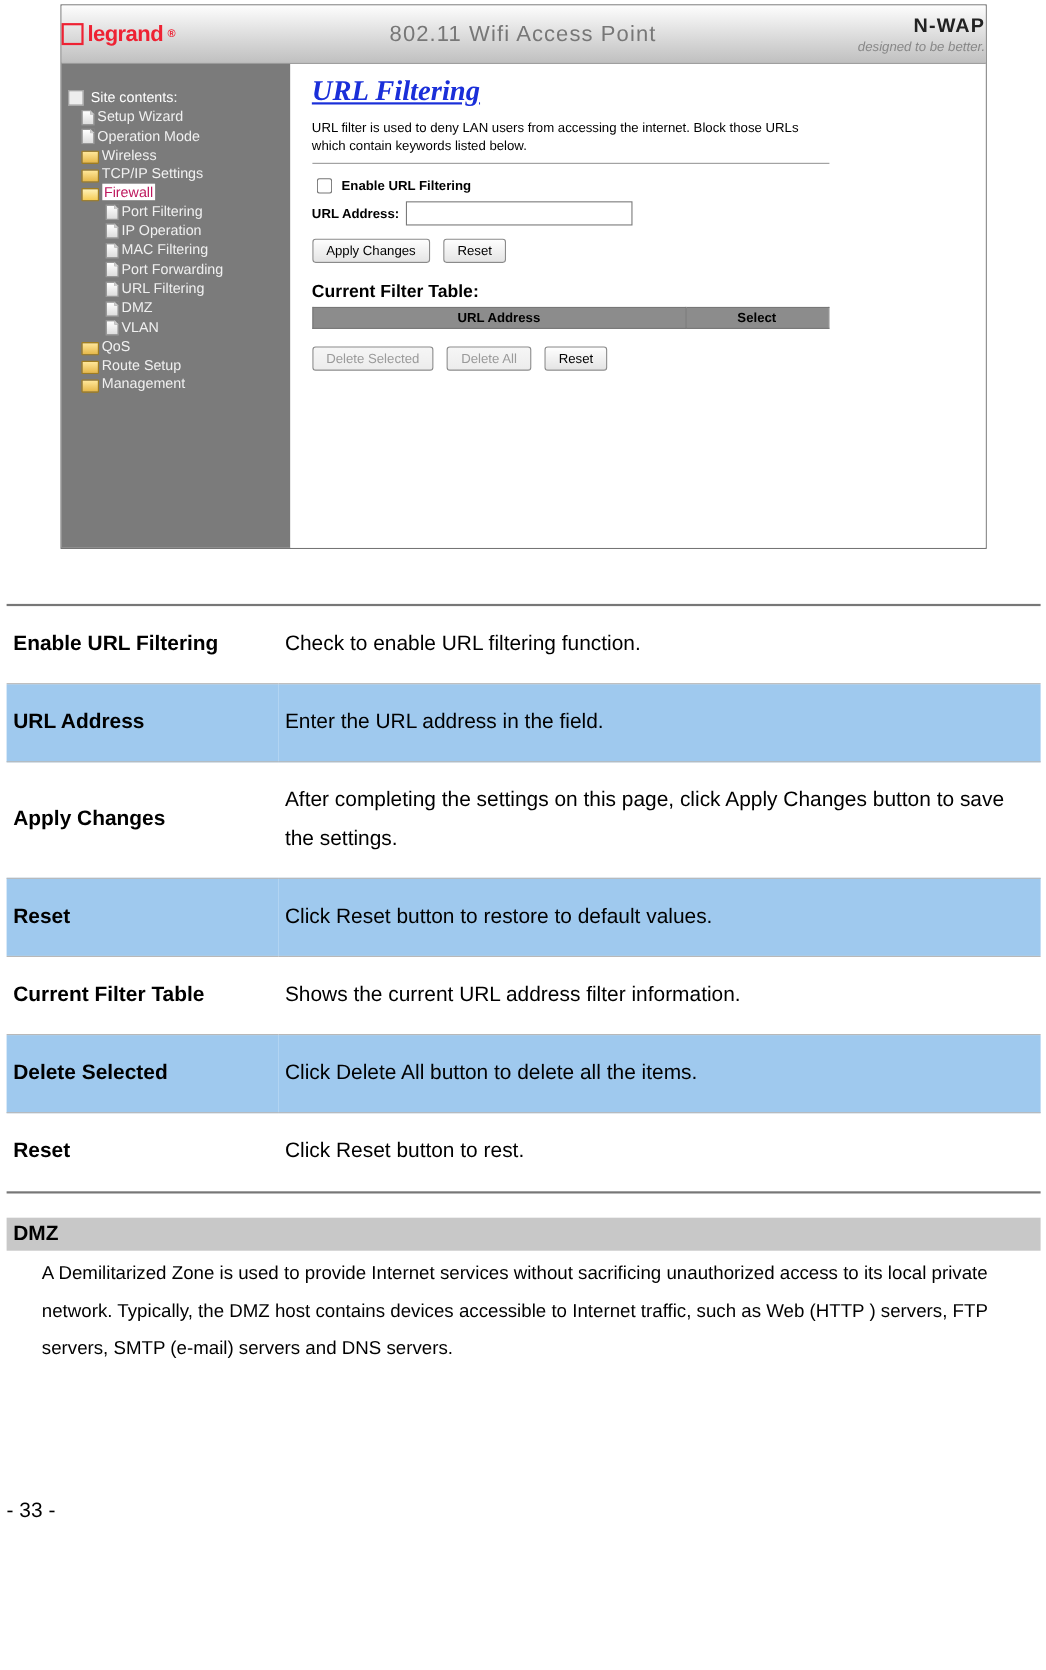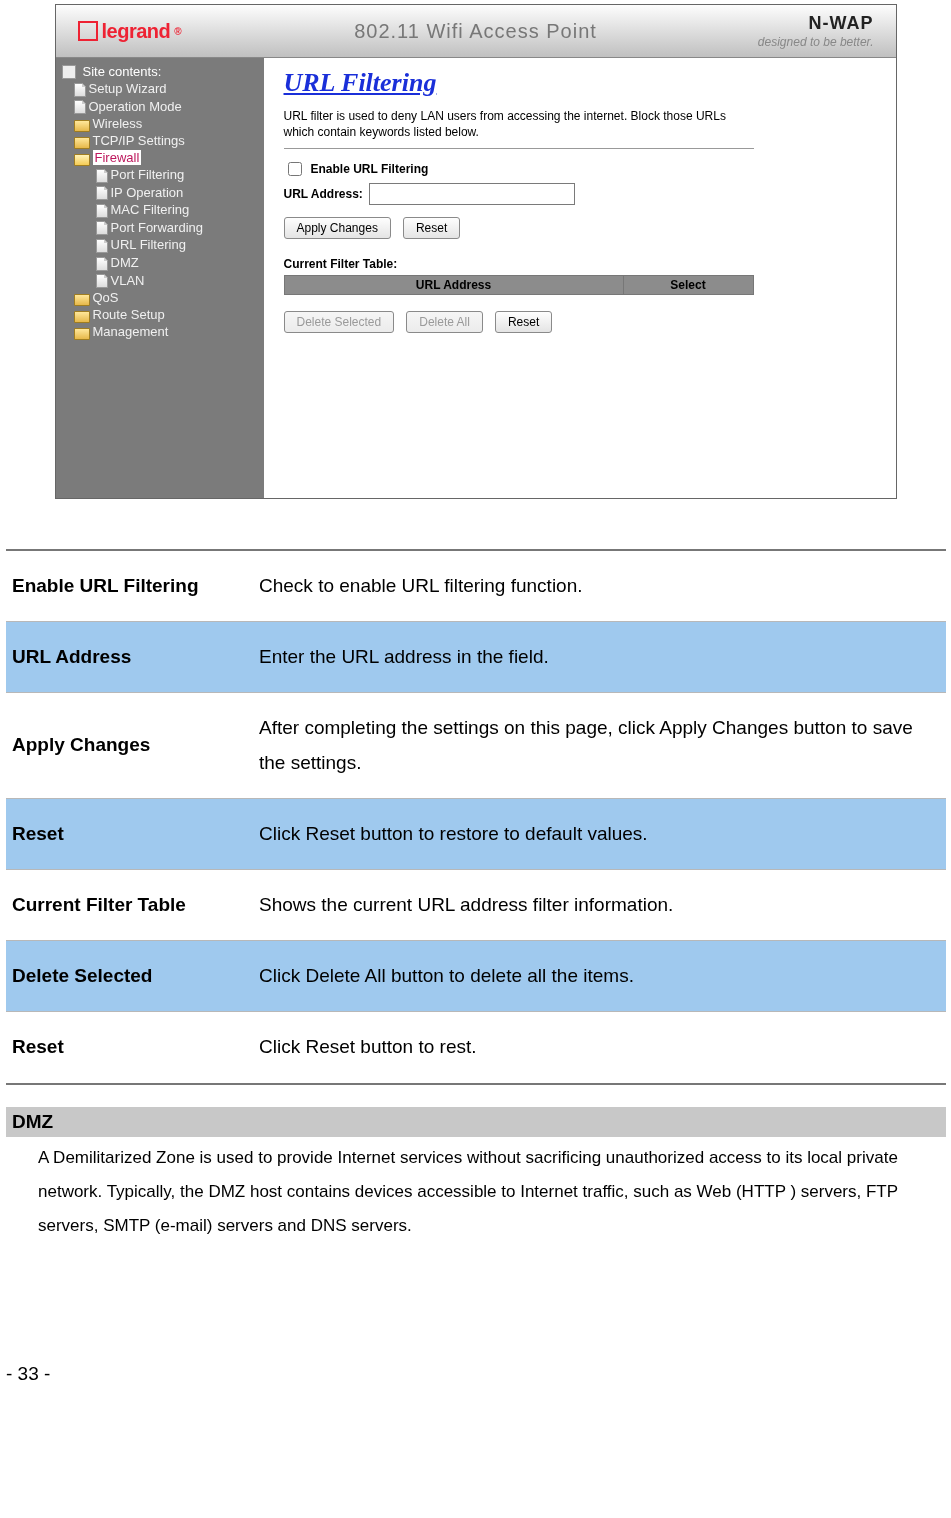--- a/index.html
+++ b/index.html
@@ -19,21 +19,21 @@
     width: 840px;
     margin: 0 auto 50px auto;
     background: #fff;
   }
   .ss-header {
     height: 52px;
     background: linear-gradient(#fdfdfd, #d8d8d8 60%, #c0c0c0);
     display: flex;
     align-items: center;
     justify-content: space-between;
-    padding: 0 22px;
+    padding: 0 0;
     border-bottom: 1px solid #888;
     position: relative;
   }
   .ss-logo {
     display: flex;
     align-items: center;
     gap: 4px;
     font-weight: bold;
     font-size: 20px;
   }
@@ -49,21 +49,21 @@
   }
   .ss-right { text-align: right; font-size: 12px; color:#555; line-height:1.2;}
   .ss-right .brand { font-weight: bold; font-size: 18px; color:#222; letter-spacing:1px;}
   .ss-right .tag { color:#888; font-style: italic; }
   .ss-body { display:flex; min-height: 440px; }
   .ss-sidebar {
     width: 200px;
     background: #7b7b7b;
     color: #f0f0f0;
     font-size: 13px;
-    padding: 5px 4px 20px 4px;
+    padding: 22px 4px 20px 4px;
   }
   .tree-root { list-style:none; margin:0; padding:0; }
   .tree-root li { padding: 1px 0 1px 0; white-space: nowrap; }
   .tree-root .lvl1 { padding-left: 14px; }
   .tree-root .lvl2 { padding-left: 36px; }
   .tree-root .site-h {
     padding-left: 2px; color:#fff;
     display:flex; align-items:center; gap:4px;
   }
   .ico { display:inline-block; width:14px; height:12px; vertical-align:middle; margin-right:3px;}
@@ -117,21 +117,21 @@
   button.osbtn {
     font-size:12px; padding:3px 12px;
     background: linear-gradient(#fefefe,#e4e4e4);
     border:1px solid #8a8a8a; border-radius:3px;
     color:#000;
   }
   button.osbtn:disabled{
     color:#9a9a9a;
     background: linear-gradient(#f6f6f6,#ececec);
   }
-  .ss-sub { font-weight:bold; margin-top:18px; font-size:12px;}
+  .ss-sub { font-weight:bold; margin-top:18px; font-size:16px;}
   table.filter-tbl {
     border-collapse: collapse; width: 470px; margin-top:4px;
   }
   table.filter-tbl th {
     background:#8c8c8c; color:#000; font-weight:bold;
     font-size:12px; padding:2px 4px; border:1px solid #777;
   }
   table.filter-tbl th:first-child{ width: 330px;}
   .ss-btn-row2 { margin-top:16px; display:flex; gap:12px;}
 

